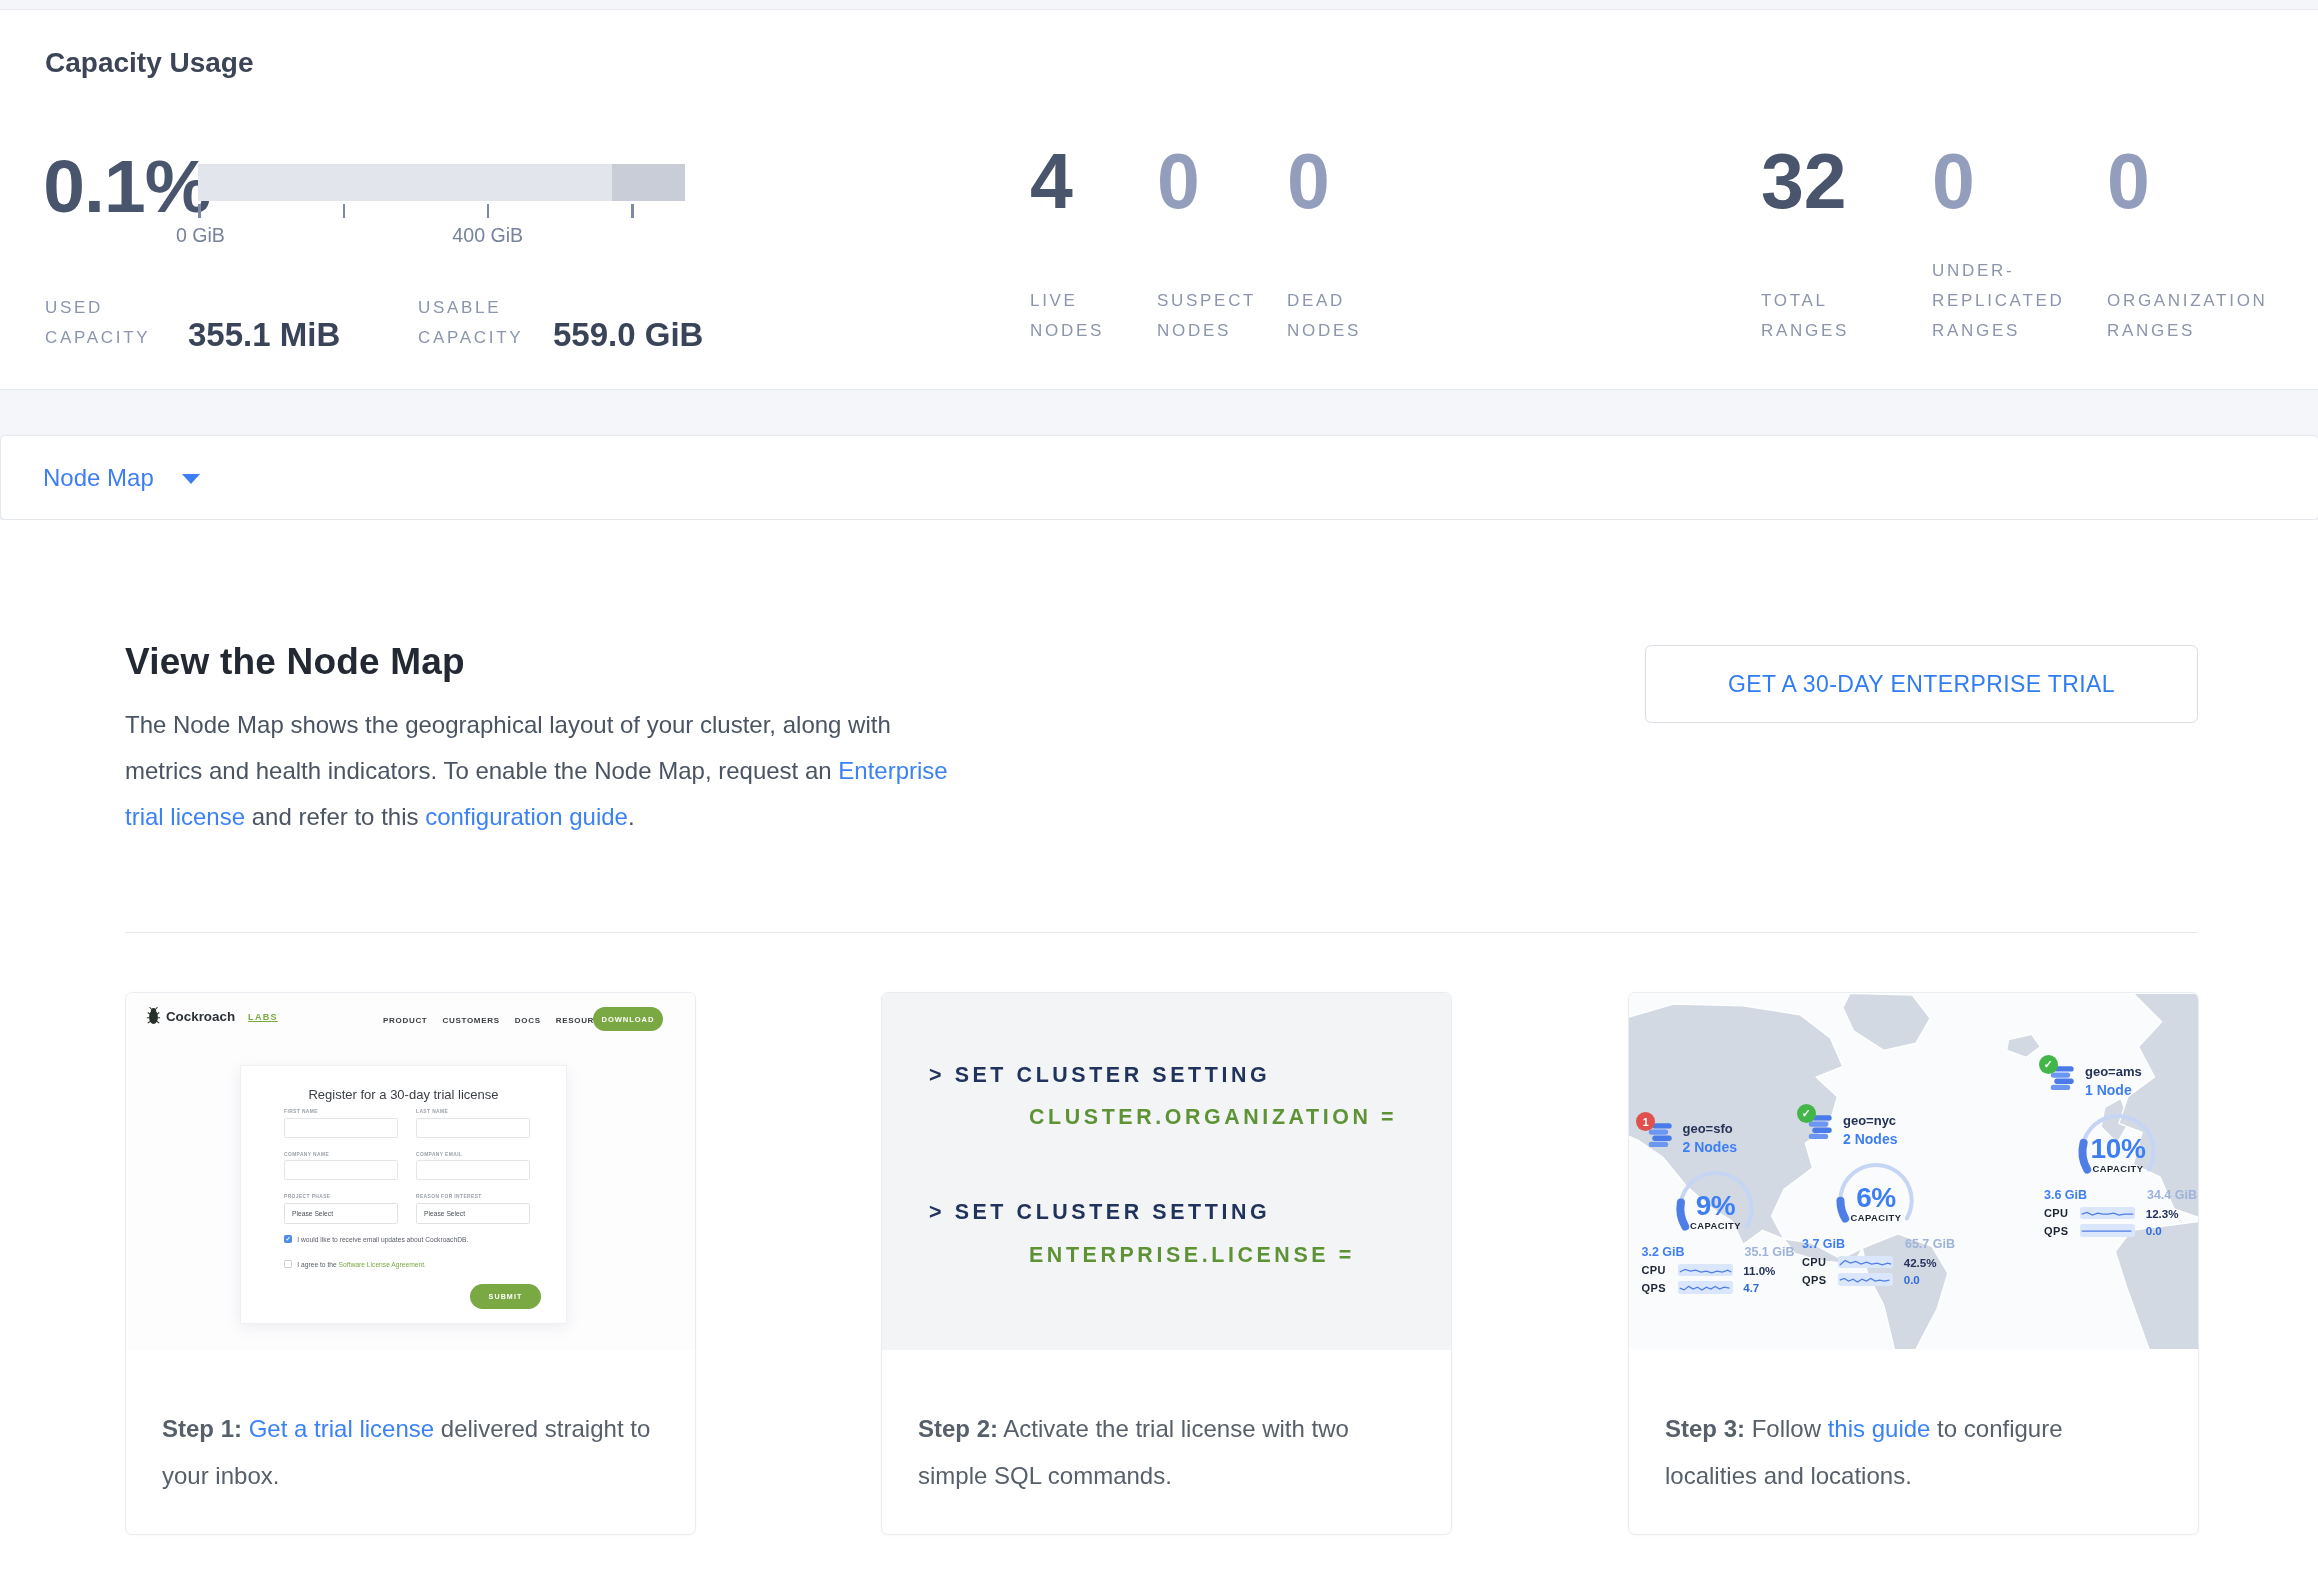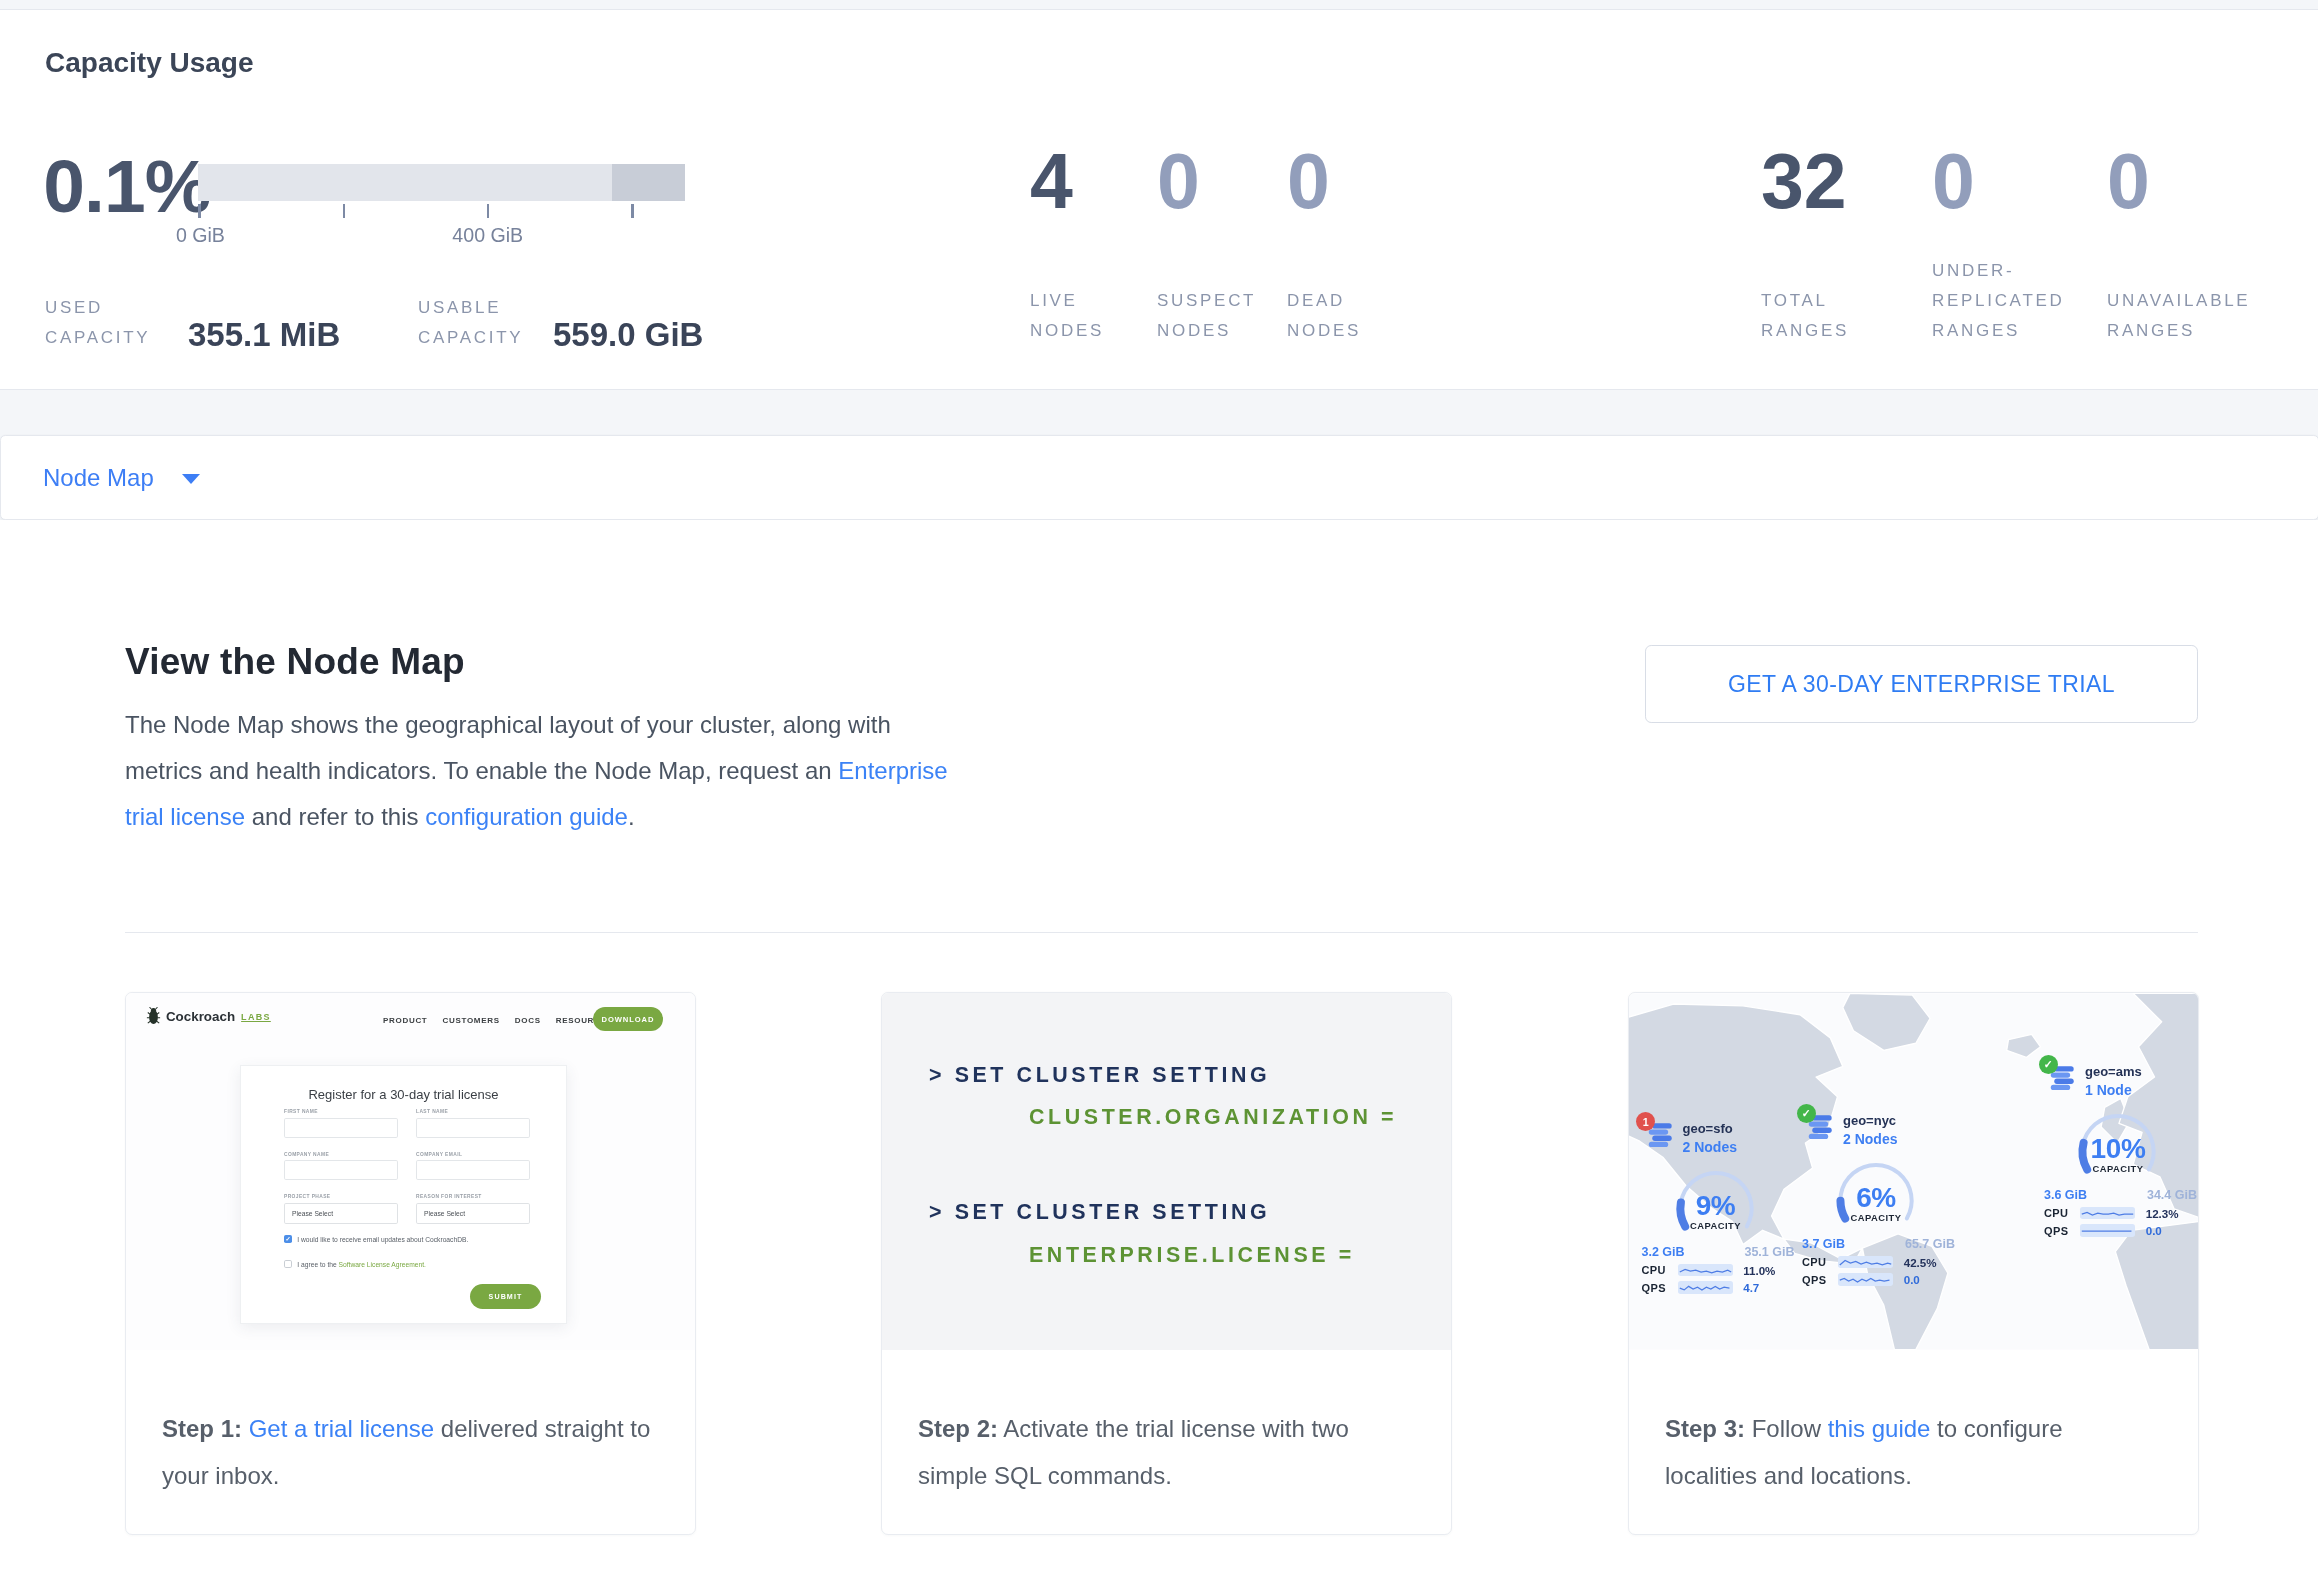--- a/index.html
+++ b/index.html
@@ -92,21 +92,21 @@
   .card-caption{
     position:absolute;left:0;top:357px;width:100%;height:186px;box-sizing:border-box;
     padding:55px 37px 0 36px;font-size:24px;line-height:47px;color:#575f6a;
   }
   .cap-prefix{font-weight:bold;}
 
   
   .mini-site{position:absolute;inset:0;background:#fdfdfe;}
   .mini-logo{position:absolute;left:19.6px;top:14.3px;display:flex;align-items:center;}
   .mini-brand{font-size:13.4px;font-weight:bold;color:#2b3136;margin-left:5.3px;}
-  .mini-brand-suffix{font-size:9px;font-weight:bold;color:#7aa842;letter-spacing:1.3px;margin-left:6px;text-decoration:underline;}
+  .mini-brand-suffix{font-size:9px;font-weight:bold;color:#7aa842;letter-spacing:1.3px;margin-left:13px;text-decoration:underline;}
   .mini-nav{position:absolute;left:257px;top:23px;display:flex;gap:15px;}
   .mini-nav span{font-size:8px;font-weight:bold;color:#3c4043;letter-spacing:0.7px;}
   .mini-dl{position:absolute;left:467px;top:14.3px;width:70px;height:24px;background:#7aa842;border-radius:12.5px;color:#fff;font-size:7.6px;font-weight:bold;letter-spacing:0.9px;display:flex;align-items:center;justify-content:center;}
   .mini-form{
     position:absolute;left:114px;top:72px;width:327px;height:259px;background:#fff;
     border:0.9px solid #eef0f2;box-shadow:0 3.6px 14.3px rgba(60,70,90,.09);box-sizing:border-box;
   }
   .mini-form-title{position:absolute;left:0;top:21.4px;width:100%;text-align:center;font-size:13px;font-weight:normal;color:#3a3f45;}
   .mf-label{position:absolute;font-size:4.9px;font-weight:bold;letter-spacing:0.4px;color:#9aa0a8;}
   .mf-input{position:absolute;width:114px;height:19.6px;border:0.9px solid #e3e6e9;border-radius:1.8px;background:#fff;box-sizing:border-box;}
@@ -212,21 +212,21 @@
           </div>
       </div>
       <div class="mini-lbl-row">
         <div class="mini-col1">
             <div class="stat-label lbl1">TOTAL RANGES</div>
           </div>
         <div class="mini-col2">
             <div class="stat-label lbl2">UNDER-REPLICATED RANGES</div>
           </div>
         <div class="mini-col3">
-            <div class="stat-label lbl3">UNAVAILABLE RANGES</div>
+            <div class="stat-label lbl3">ORGANIZATION RANGES</div>
           </div>
       </div>
     </div>
   </div>
 
   <div class="view-bar">
     <div class="view-bar-label">
       <span>Node Map</span>
       <span class="caret-down"></span>
     </div>

